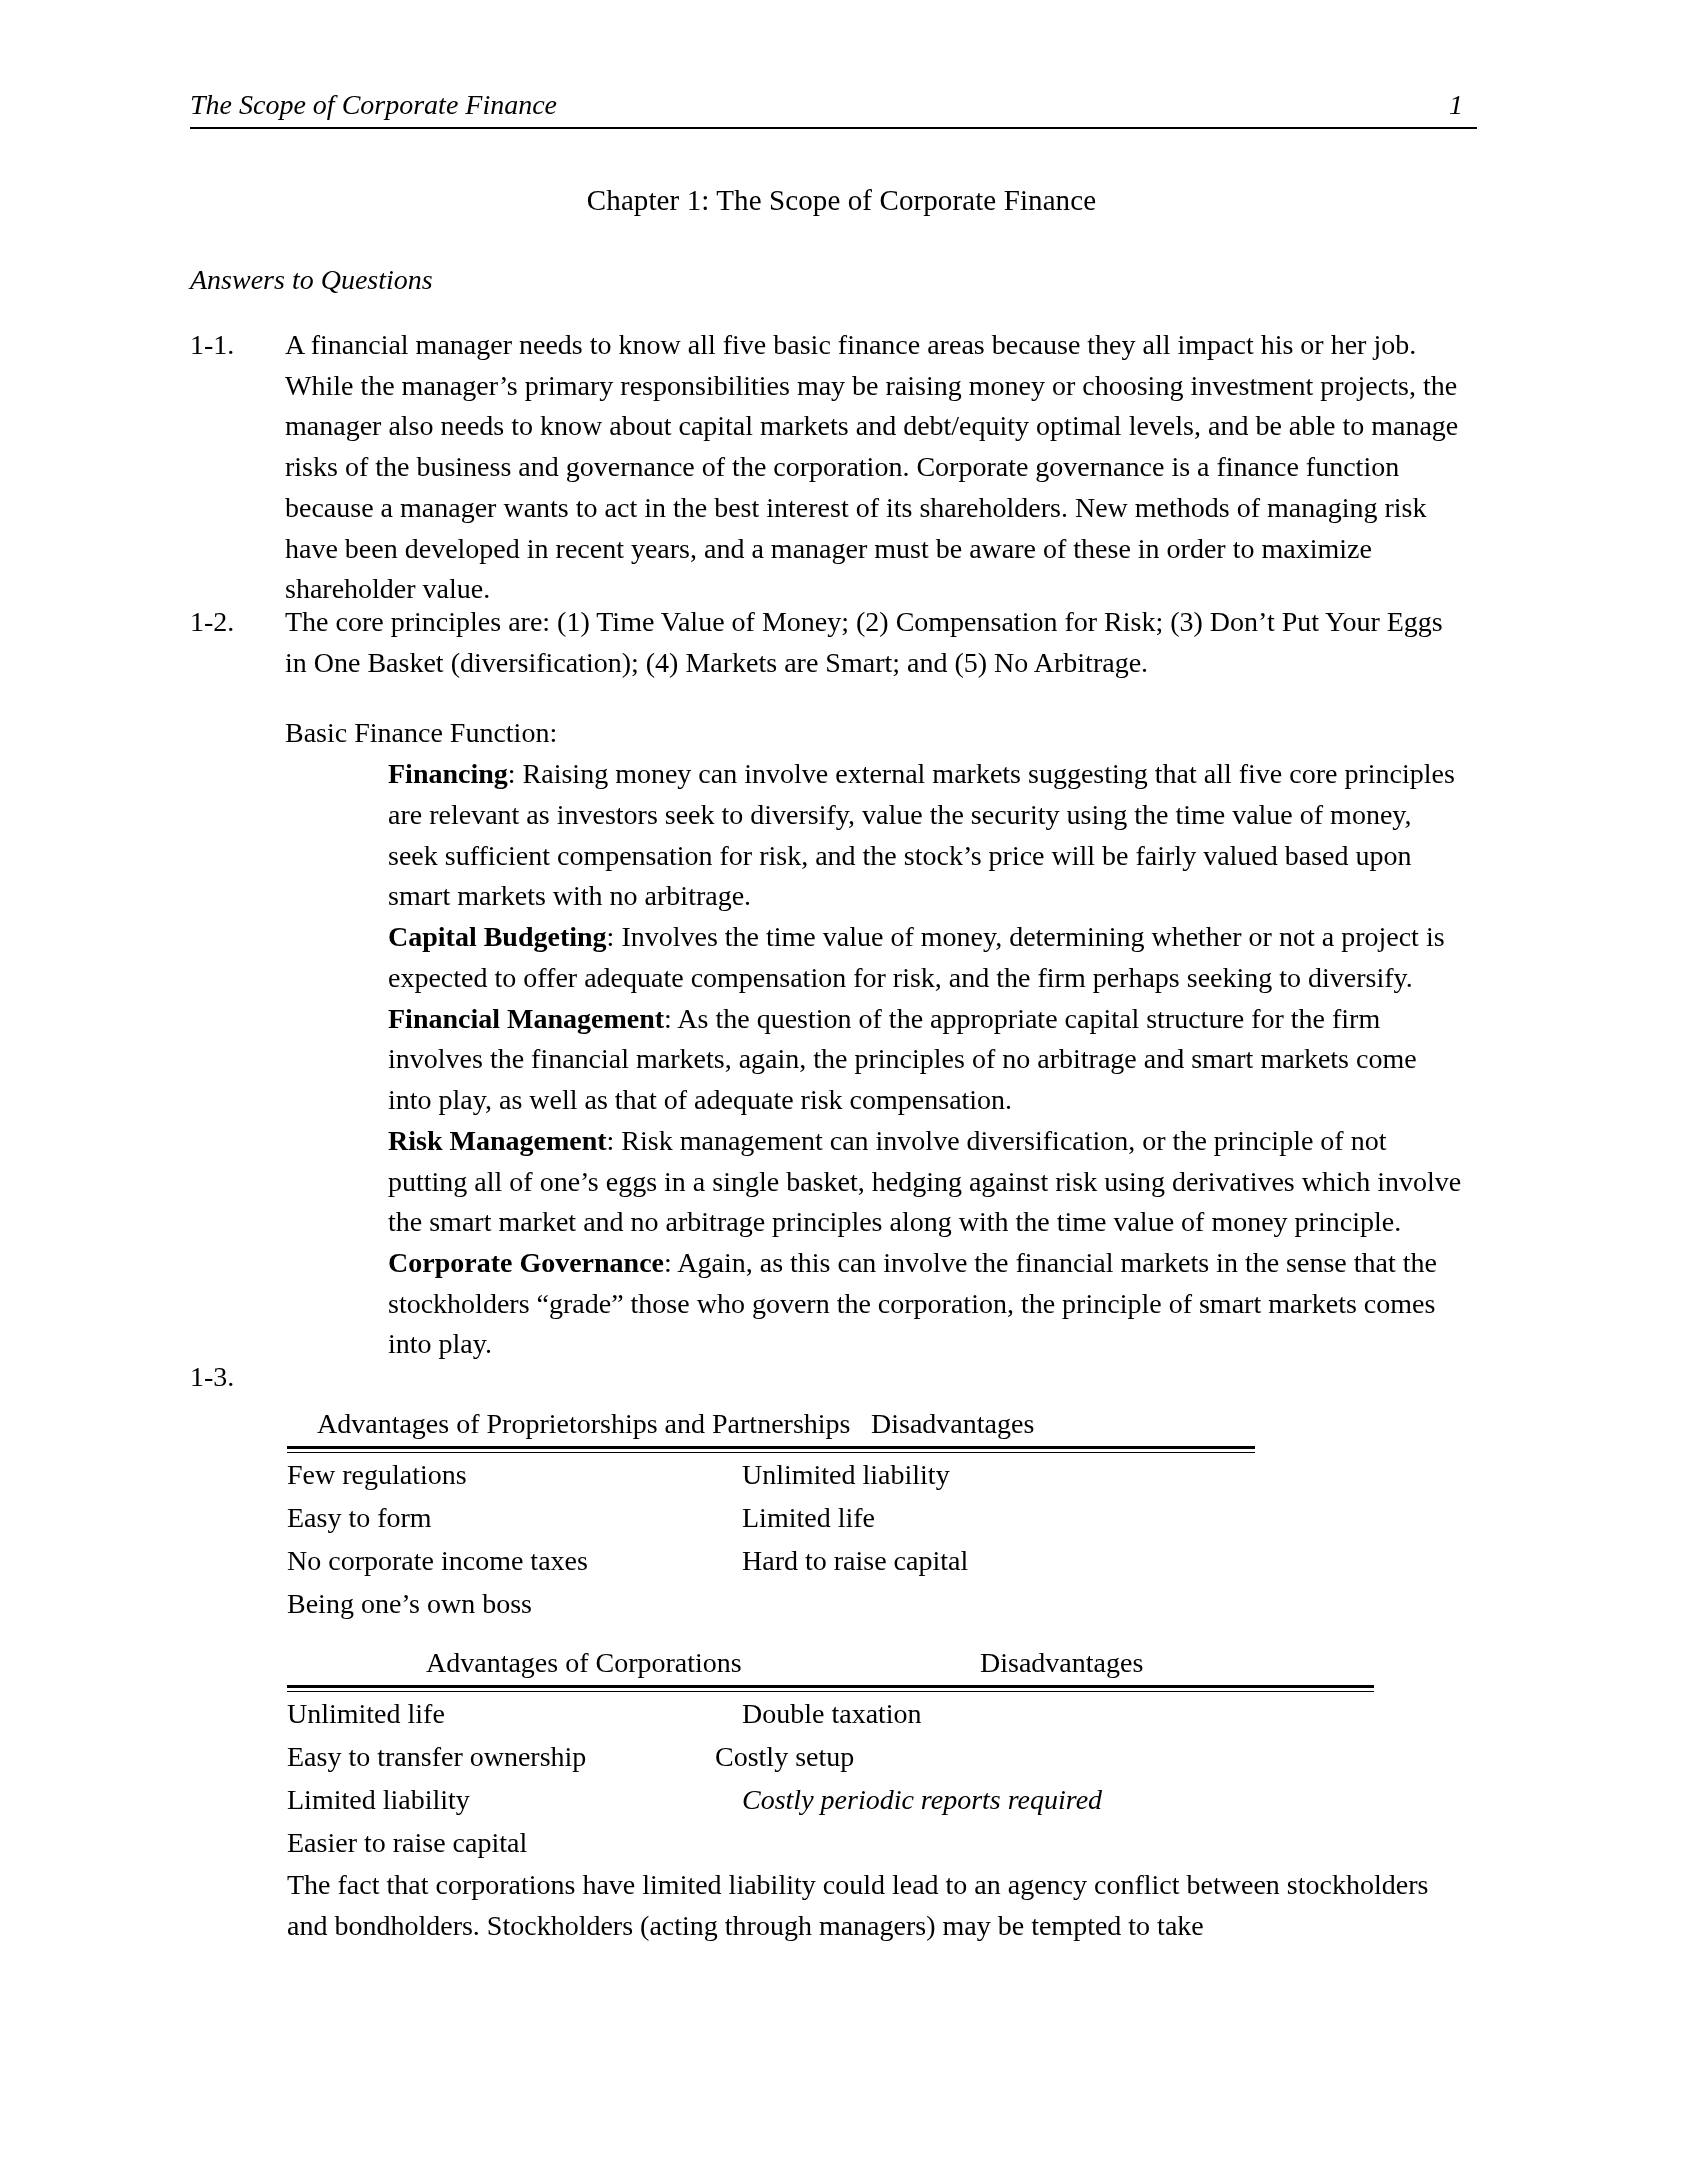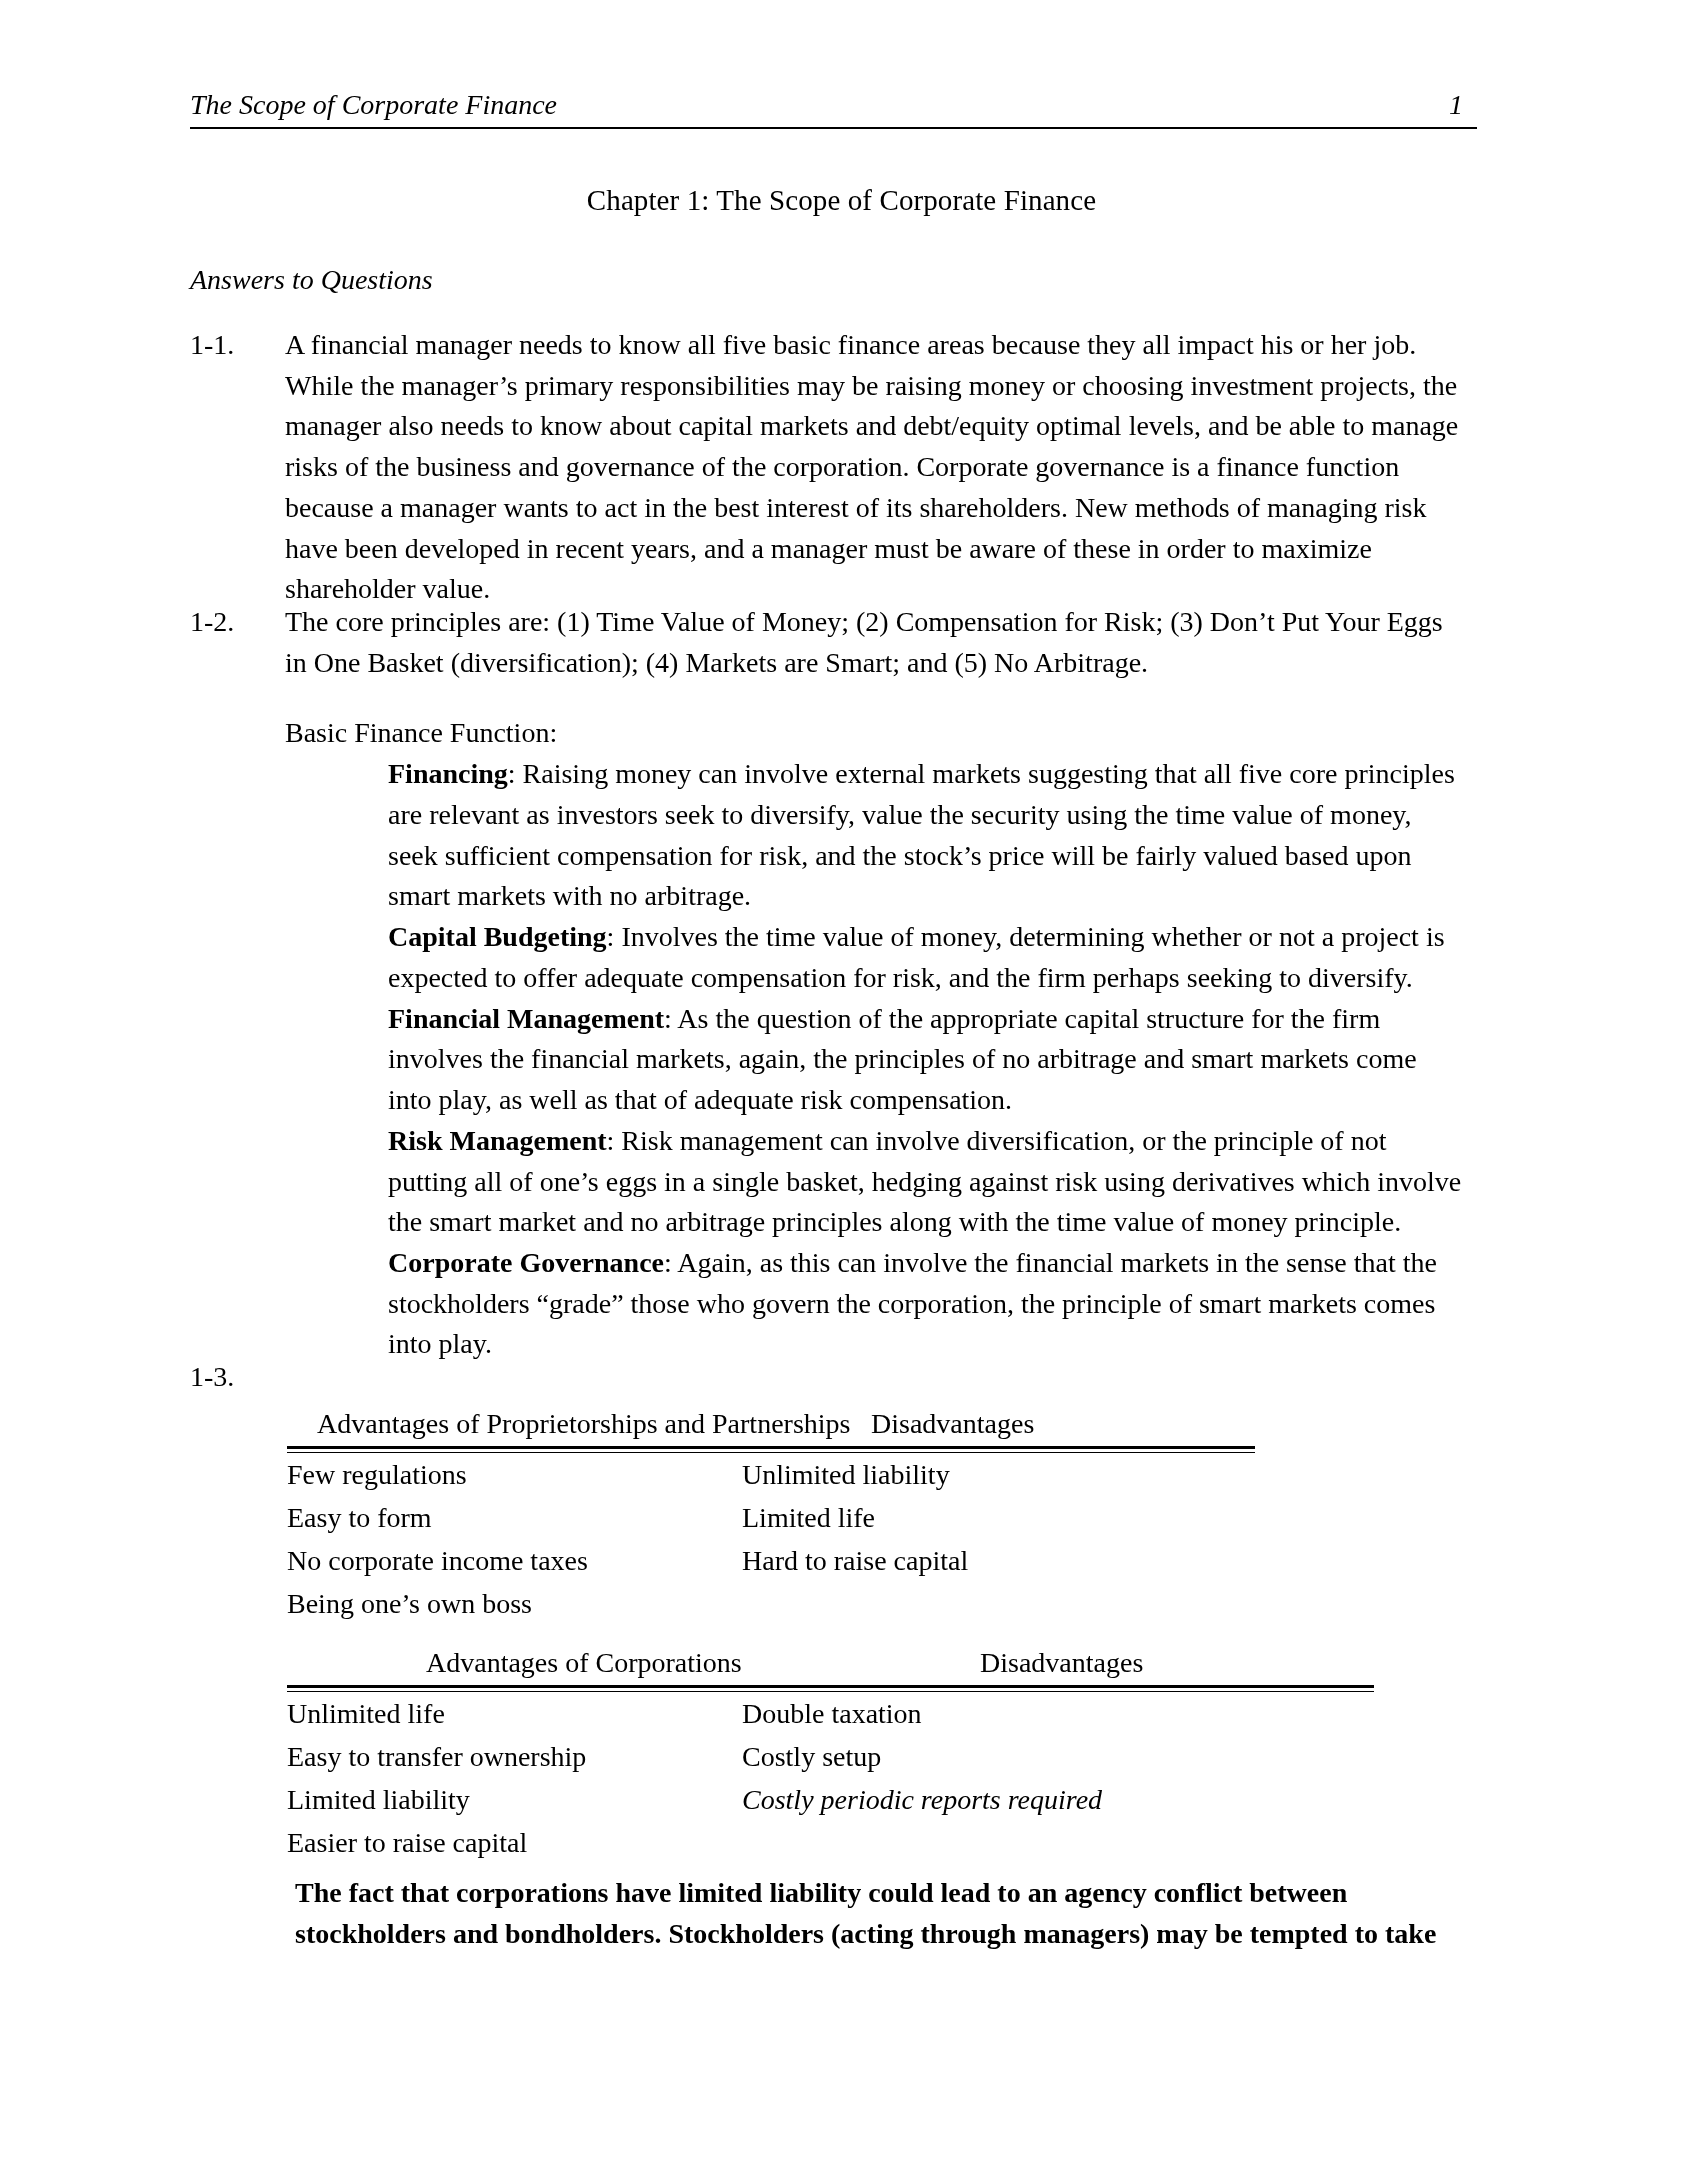--- a/index.html
+++ b/index.html
@@ -132,21 +132,21 @@
     position: absolute;
     top: 0;
     white-space: nowrap;
   }
   .trailing {
     position: absolute;
     font-size: 28px;
     line-height: 1.455;
     width: 1168px;
   }
-  .trailing p { margin: 8px; font-weight: bold; }
+  .trailing p { margin: 0; }
 </style>
 </head>
 <body>
 
 <div class="page">
 
   <div class="running-head">
     <span class="head-title">The Scope of Corporate Finance</span>
     <span class="head-page">1</span>
     <span class="rule"></span>
@@ -219,21 +219,21 @@
     <div class="tbl-rule">
       <span class="thick"></span>
       <span class="thin"></span>
     </div>
     <div class="tbl-row">
       <span class="cell-a" style="left:0;">Unlimited life</span>
       <span class="cell-b" style="left:455px;">Double taxation</span>
     </div>
     <div class="tbl-row">
       <span class="cell-a" style="left:0;">Easy to transfer ownership</span>
-      <span class="cell-b" style="left:455px;text-align:center;">Costly setup</span>
+      <span class="cell-b" style="left:428px;text-align:center;">Costly setup</span>
     </div>
     <div class="tbl-row">
       <span class="cell-a" style="left:0;">Limited liability</span>
       <span class="cell-b" style="left:455px;font-style:italic;">Costly periodic reports required</span>
     </div>
     <div class="tbl-row">
       <span class="cell-a" style="left:0;">Easier to raise capital</span>
       <span class="cell-b" style="left:455px;"></span>
     </div>
   </div>

